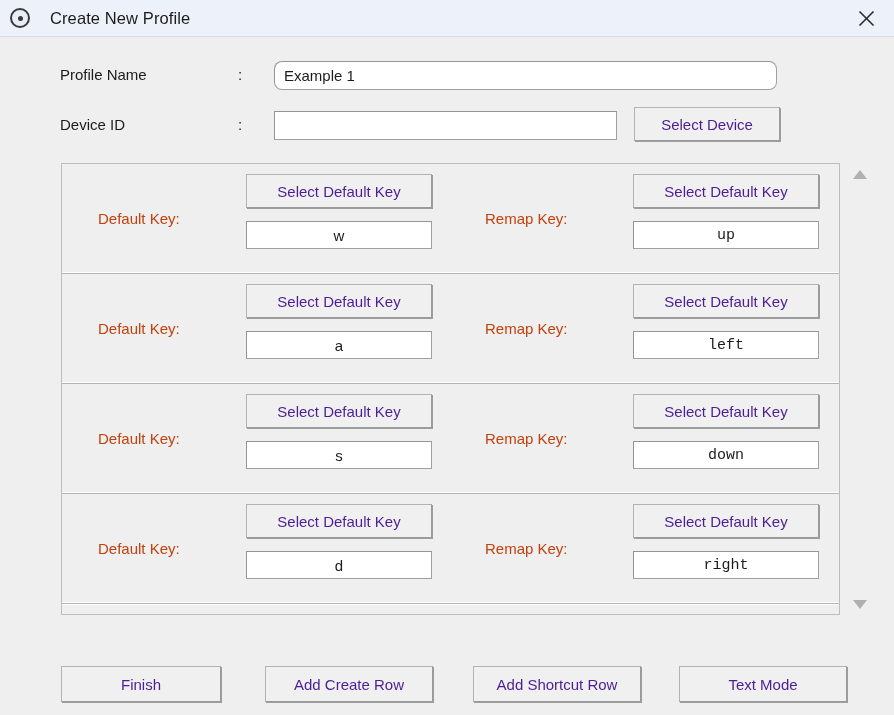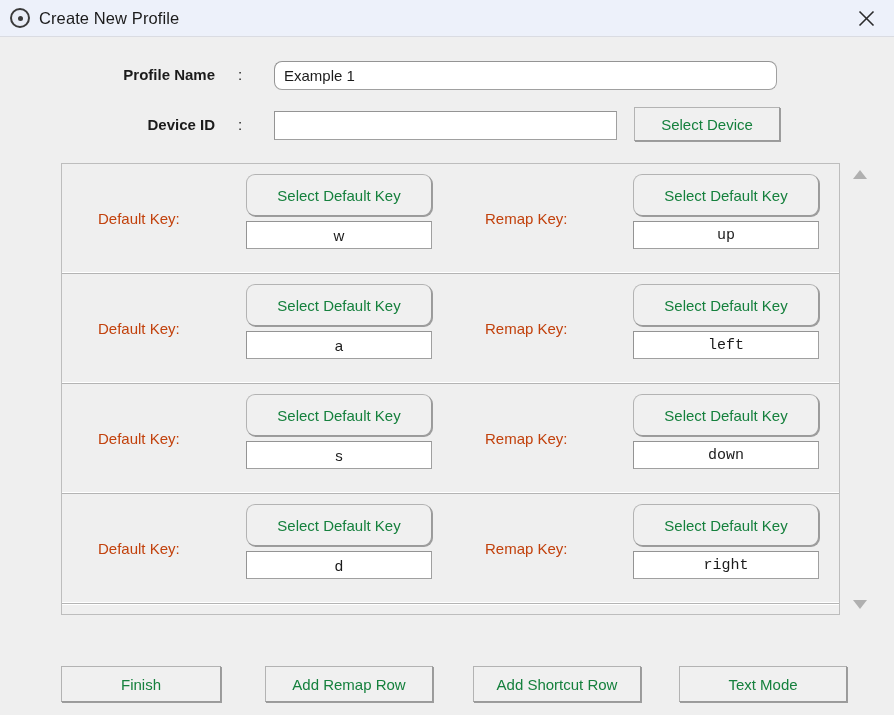--- a/index.html
+++ b/index.html
@@ -35,37 +35,37 @@
     width: 5px; height: 5px;
     margin: -2.5px 0 0 -2.5px;
     border-radius: 50%;
     background: #3a3a3a;
   }
   #title-text {
     font-size: 16.5px;
     color: #1b1b1b;
     letter-spacing: .1px;
     white-space: nowrap;
+    margin-left: 11px;
   }
   #close-button {
     position: absolute; right: 0; top: 0;
     width: 56px; height: 36px;
     display: flex; align-items: center; justify-content: center;
     cursor: pointer;
   }
   #close-button svg { display: block; }
 
   
   .form-label {
     position: absolute;
     font-size: 15px;
     color: #1b1b1b;
-    text-align: right;
-    white-space: nowrap;
-    font-weight: bold;
+    text-align: left;
+    white-space: nowrap;
   }
   .form-colon {
     position: absolute;
     font-size: 15px;
     color: #1b1b1b;
   }
   .textbox {
     position: absolute;
     background: #ffffff;
     border: 1px solid #a0a0a0;
@@ -85,21 +85,21 @@
   
   .btn {
     position: absolute;
     background: #f0f0f0;
     border: 1px solid #b3b3b3;
     border-right-color: #9a9a9a;
     border-bottom-color: #9a9a9a;
     box-shadow: 1px 1px 0 0 #9d9d9d;
     font-family: "Liberation Sans", sans-serif;
     font-size: 15px;
-    color: #15803d;
+    color: #4c1d95;
     display: flex; align-items: center; justify-content: center;
     cursor: pointer;
     white-space: nowrap;
     user-select: none;
   }
 
   
   #rows-panel {
     position: absolute;
     left: 61px; top: 163px;
@@ -116,21 +116,21 @@
   }
   .row-label {
     position: absolute;
     font-size: 15px;
     color: #c2410c;
     white-space: nowrap;
   }
   .row-label.left  { left: 36px;  top: 46px; }
   .row-label.right { left: 423px; top: 46px; }
 
-  .row .btn       { height: 42px; border-radius: 9px; }
+  .row .btn       { height: 34px; }
   .row .btn.left  { left: 184px; top: 10px;  width: 186px; }
   .row .btn.right { left: 571px; top: 10px;  width: 186px; }
 
   .row .textbox        { height: 28px; }
   .row .textbox.left   { left: 184px; top: 57px; width: 186px; }
   .row .textbox.right  { left: 571px; top: 57px; width: 186px; font-family: Liberation Mono, monospace; }
 
   
   #partial-row {
     position: relative;
@@ -242,16 +242,16 @@
     <div class="tri up"></div>
   </div>
   <div id="sb-track"></div>
   <div class="sb-arrow" id="sb-down">
     <div class="tri down"></div>
   </div>
 </div>
 
 <div id="footer" style="position:absolute; left:0; top:642px; width:894px; height:36px;">
   <div class="btn" style="left:61px;  width:160px;">Finish</div>
-  <div class="btn" style="left:265px; width:168px;">Add Remap Row</div>
+  <div class="btn" style="left:265px; width:168px;">Add Create Row</div>
   <div class="btn" style="left:679px; width:168px;">Text Mode</div>
   <div class="btn" style="left:473px; width:168px;">Add Shortcut Row</div>
 </div>
 
 </body></html>

